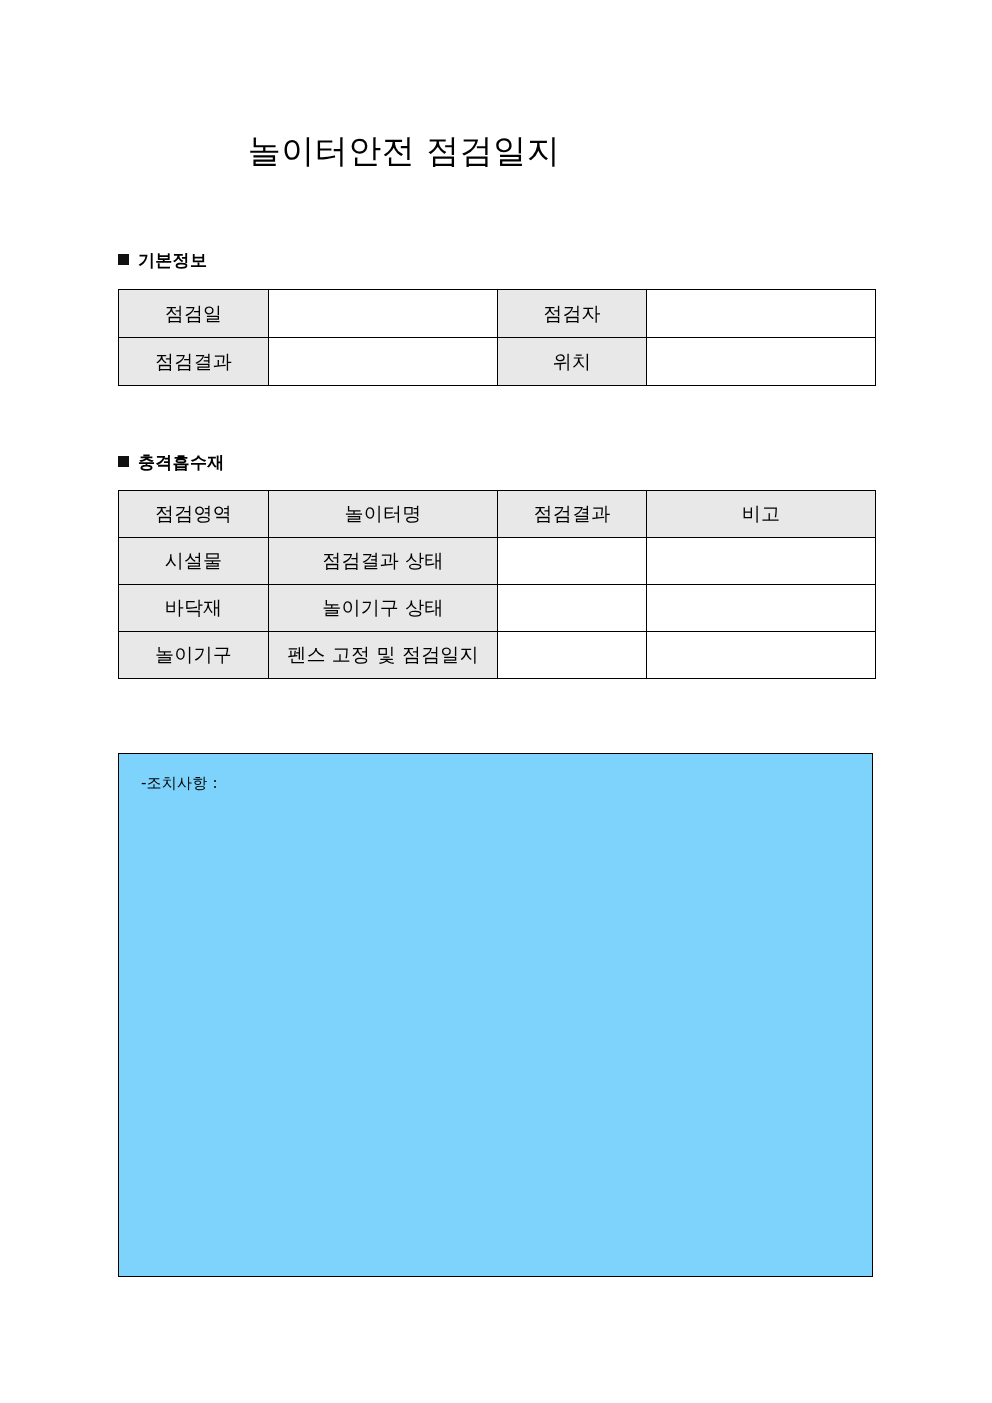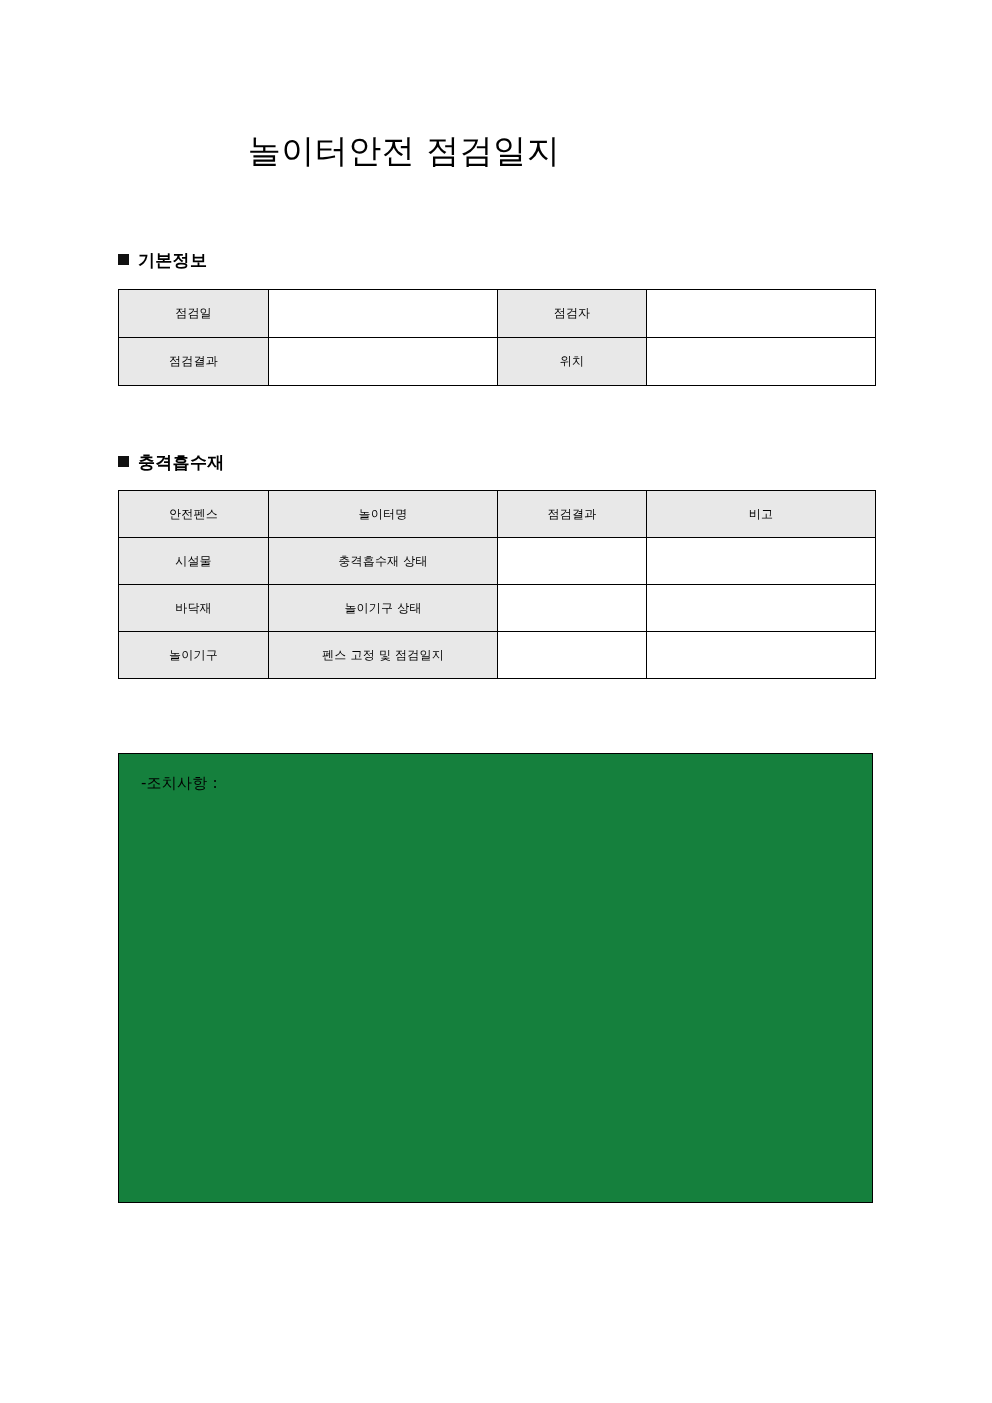--- a/index.html
+++ b/index.html
@@ -59,21 +59,21 @@
 
   
   table.doc-table {
     position: absolute;
     border-collapse: collapse;
     table-layout: fixed;
     background: #ffffff;
   }
   table.doc-table td {
     border: 1px solid #000000;
-    font-size: 12px;
+    font-size: 19px;
     text-align: center;
     vertical-align: middle;
     padding: 0 4px;
     letter-spacing: 0.2px;
   }
   td.shaded { background: #e8e8e8; }
   td.blank  { background: #ffffff; }
 
   
   #table-basic {
@@ -90,23 +90,23 @@
     width: 757px;
   }
   #table-items td { height: 46px; }
 
   
   #notes-box {
     position: absolute;
     left: 118px;
     top: 753px;
     width: 755px;
-    height: 450px;
+    height: 524px;
     border: 1px solid #000000;
-    background: #15803d;
+    background: #7dd3fc;
     box-sizing: border-box;
   }
   #notes-label {
     position: absolute;
     left: 22px;
     top: 20px;
     font-size: 15px;
     letter-spacing: 0.2px;
     white-space: nowrap;
   }
@@ -151,28 +151,28 @@
 
   <table class="doc-table" id="table-items">
     <colgroup>
       <col style="width:150px">
       <col style="width:229px">
       <col style="width:149px">
       <col style="width:229px">
     </colgroup>
     <tbody>
       <tr>
-        <td class="shaded">안전펜스</td>
+        <td class="shaded">점검영역</td>
         <td class="shaded">놀이터명</td>
         <td class="shaded">점검결과</td>
         <td class="shaded">비고</td>
       </tr>
       <tr>
         <td class="shaded">시설물</td>
-        <td class="shaded">충격흡수재 상태</td>
+        <td class="shaded">점검결과 상태</td>
         <td class="blank"></td>
         <td class="blank"></td>
       </tr>
       <tr>
         <td class="shaded">바닥재</td>
         <td class="shaded">놀이기구 상태</td>
         <td class="blank"></td>
         <td class="blank"></td>
       </tr>
       <tr>

